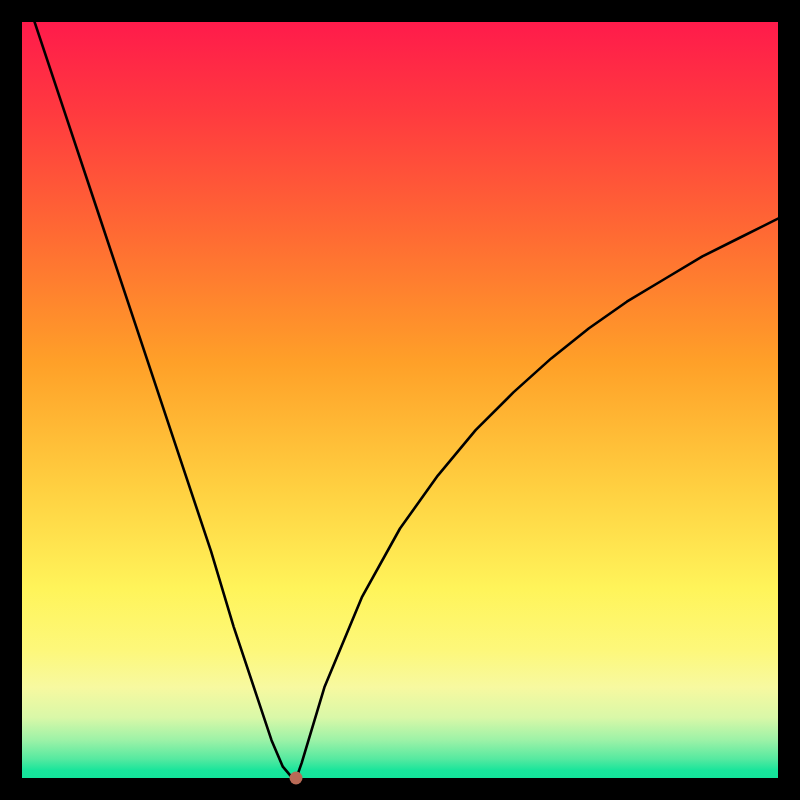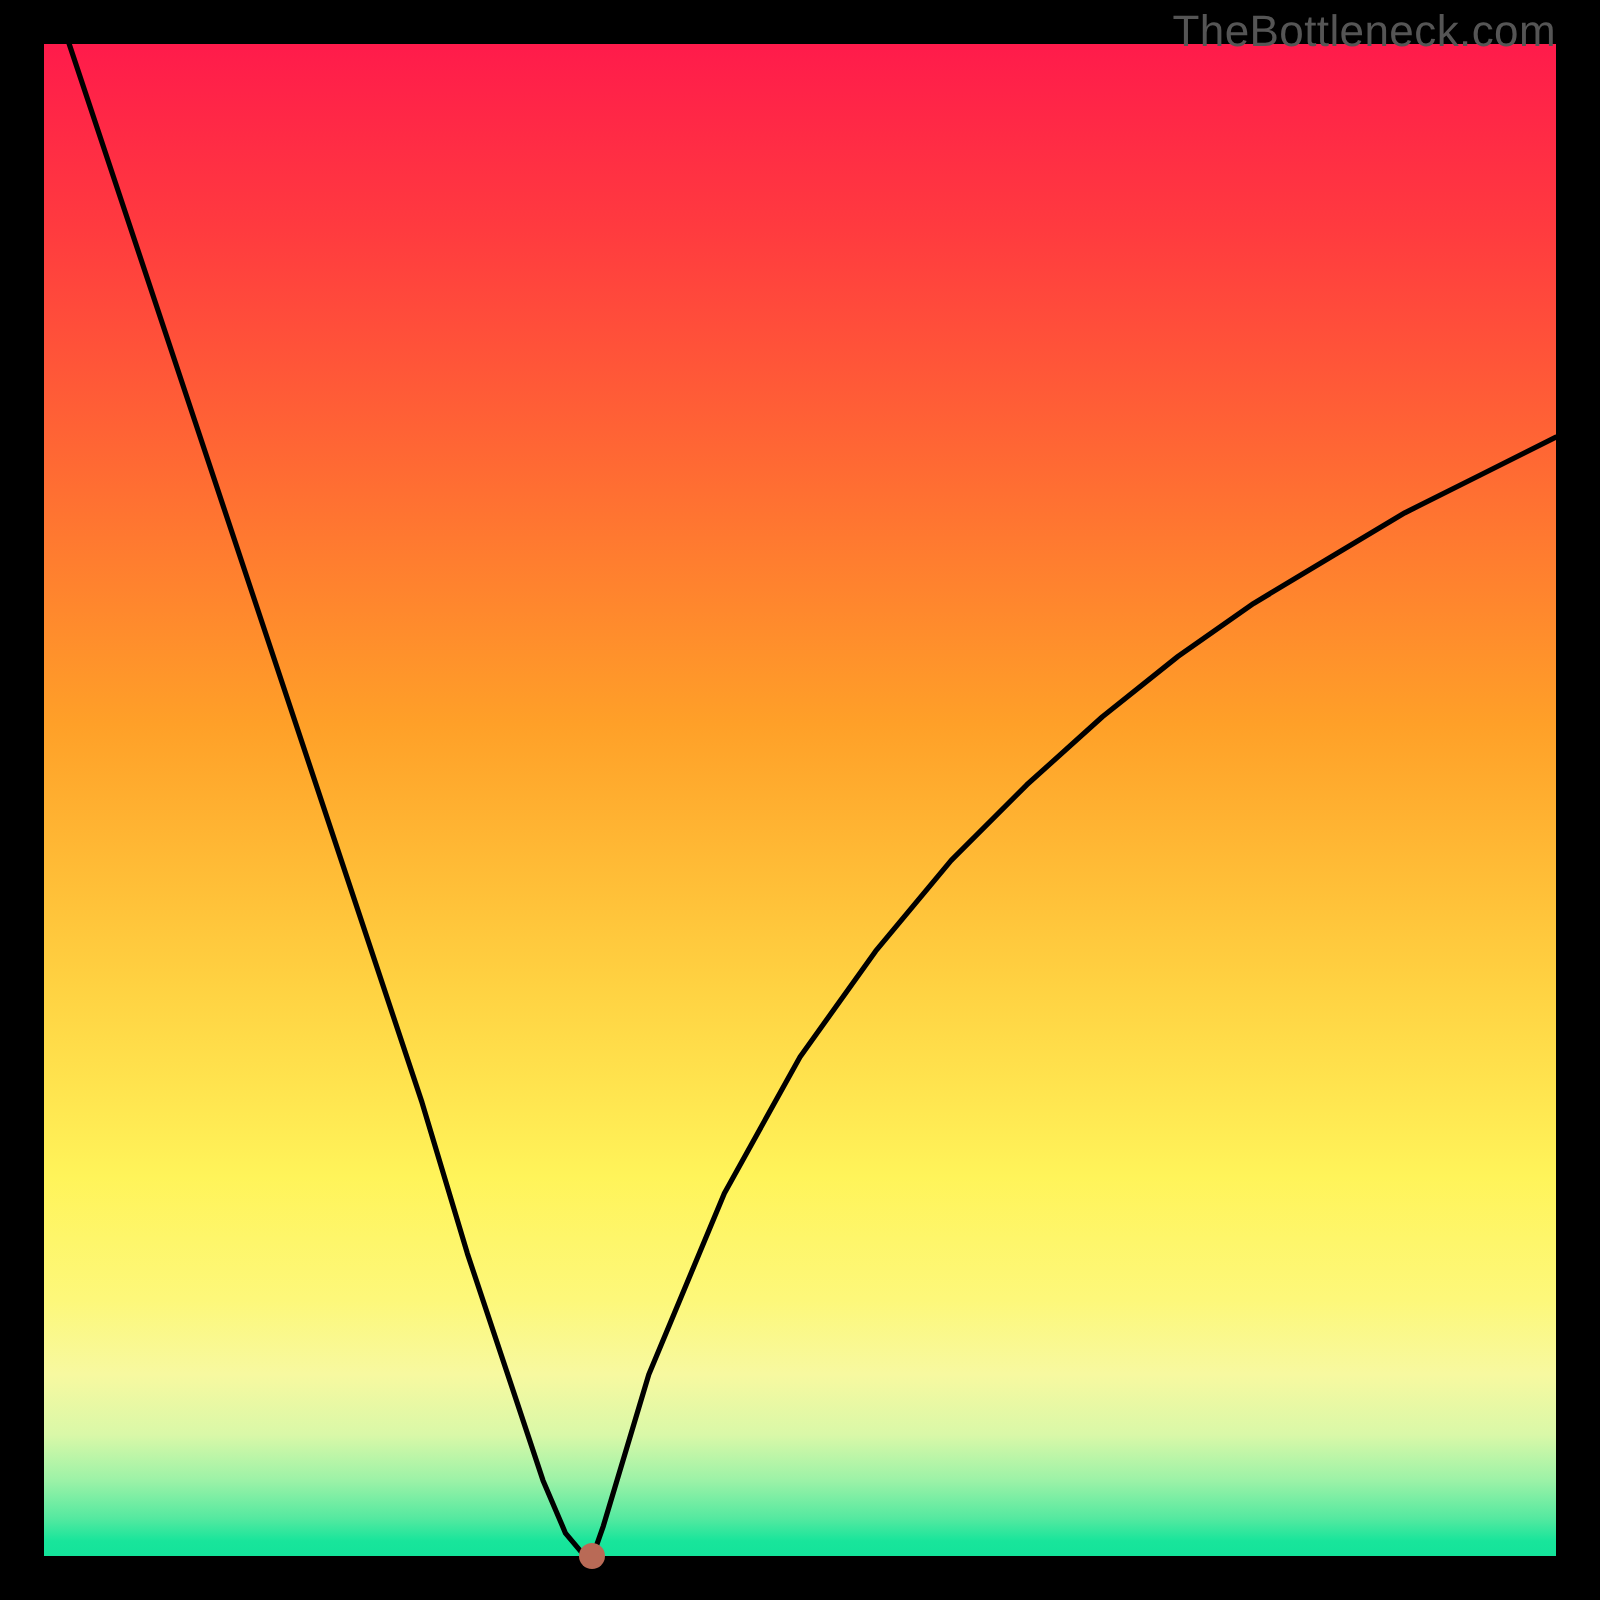--- a/index.html
+++ b/index.html
@@ -65,21 +65,20 @@
     border-radius: 50%;
     background: #b96a56;
     z-index: 4;
     transform: translate(-50%, -50%);
   }
 </style>
 </head>
 <body>
 
 <div class="frame">
-  <div class="watermark">TheBottleneck.com</div>
 
   <div class="plot-area">
     <svg class="curve" viewBox="0 0 756 756" preserveAspectRatio="none">
       <path id="curve-path" fill="none" stroke="#000" stroke-width="2.6" stroke-linecap="round" stroke-linejoin="round" d="M 0.0 -37.8 L 37.8 75.6 L 75.6 189.0 L 113.4 302.4 L 151.2 415.8 L 189.0 529.2 L 211.7 604.8 L 234.4 672.8 L 249.5 718.2 L 260.8 744.7 L 268.4 753.7 L 274.4 756.0 L 279.7 740.9 L 302.4 665.3 L 340.2 574.6 L 378.0 506.5 L 415.8 453.6 L 453.6 408.2 L 491.4 370.4 L 529.2 336.4 L 567.0 306.2 L 604.8 279.7 L 642.6 257.0 L 680.4 234.4 L 718.2 215.5 L 756.0 196.6"></path>
     </svg>
     <div class="min-dot" id="min-dot" style="left: 274.428px; top: 756px;"></div>
   </div>
 </div>
 
 </body></html>

